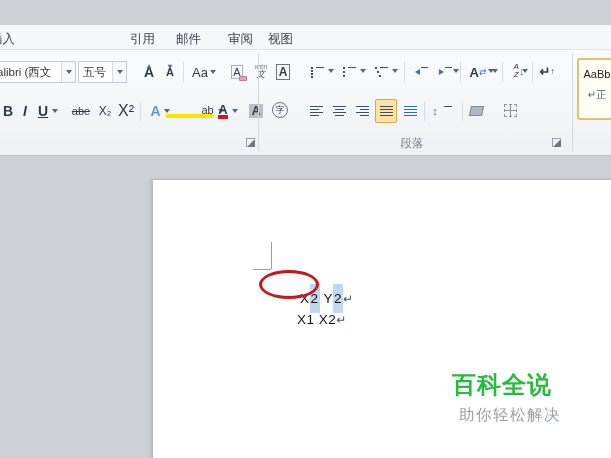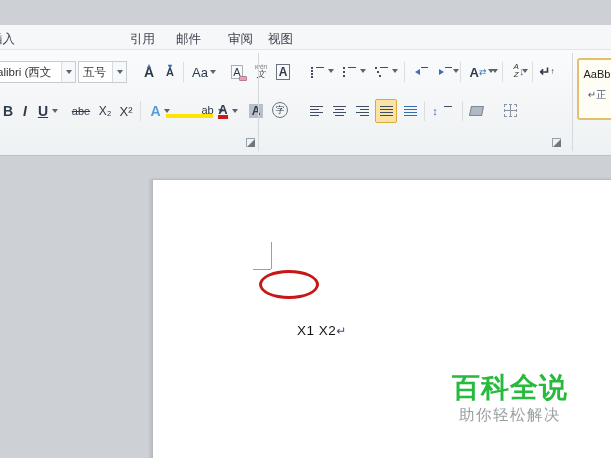--- a/index.html
+++ b/index.html
@@ -84,21 +84,21 @@
   .docarea { position:absolute; left:0; top:157px; width:611px; height:301px; background:#cdd1d6; }
   .page { position:absolute; left:152px; top:22px; width:470px; height:290px; background:#fff;
           border-left:1px solid #b7bbbf; border-top:1px solid #b7bbbf; box-shadow:-2px 0 3px rgba(0,0,0,0.10); }
   .crop-v { position:absolute; left:118px; top:62px; width:1px; height:27px; background:#9aa0a6; }
   .crop-h { position:absolute; left:100px; top:89px; width:18px; height:1px; background:#9aa0a6; }
   .docline { position:absolute; font-size:13.5px; color:#111; white-space:pre; letter-spacing:0.5px; }
   .docline .hl { background:#bfd8f2; padding:7px 1px; }
   .docline .pmark { font-size:12px; color:#41526b; letter-spacing:0; }
   .ellipse { position:absolute; left:106px; top:90px; width:60px; height:29px;
              border:3px solid #c81717; border-radius:50%; }
-  .wm-title { position:absolute; left:299px; top:189px; font-size:28px; font-weight:bold; letter-spacing:1px; white-space:nowrap; }
+  .wm-title { position:absolute; left:299px; top:189px; font-size:24px; font-weight:bold; letter-spacing:1px; white-space:nowrap; }
   .wm-sub { position:absolute; left:306px; top:225px; font-size:15.5px; color:#9aa0a0; letter-spacing:1.5px; white-space:nowrap; }
 </style>
 </head>
 <body>
 
 <div id="app">
 
 
   <div class="tabrow">
     <span class="tab" style="left:-14px">插入</span>
@@ -160,21 +160,21 @@
       <span class="big u-line">U</span>
       <i class="dd" style="margin-left:4px;"></i>
     </div>
     <div class="rbtn" style="left:68px; top:50px; width:26px;">
       <span class="strike">abe</span>
     </div>
     <div class="rbtn" style="left:95px; top:50px; width:20px;">
       <span style="font-size:12px;">X₂</span>
     </div>
     <div class="rbtn" style="left:116px; top:50px; width:20px;">
-      <span style="font-size:13px;">X²</span>
+      <span style="font-size:16px;">X²</span>
     </div>
     <i class="ssep" style="left:140px; top:51px;"></i>
     <div class="rbtn" style="left:145px; top:50px; width:30px;">
       <span class="fx-a">A</span>
       <i class="dd" style="margin-left:3px;"></i>
     </div>
     <div class="rbtn" style="left:178px; top:50px; width:32px;">
       <span style="position:relative; font-size:11px; padding:0 1px 3px;">
         <i style="font-style:normal;margin-left:36px;">ab</i>
         <i class="colorbar" style="background:#ffe400;"></i>
@@ -333,37 +333,41 @@
     </div>
     <i class="dd ddbtn" style="left:488px;"></i>
     <div class="rbtn" style="left:500px; top:49px; width:20px;">
       <span class="gridbox">
           <i class="h"></i>
           <i class="v"></i>
         </span>
     </div>
     <i class="dd ddbtn" style="left:522px;"></i>
 
+    <div class="grp-label" style="left:262px; width:300px;">段落</div>
     <div class="launcher" style="left:552px;">
         <b></b>
       </div>
     <i class="vsep" style="left:572px;"></i>
 
     <div class="style-tile">
       <div class="p1">AaBb</div>
       <div class="p2">↵正</div>
     </div>
   </div>
 
   <div class="docarea">
     <div class="page">
       <i class="crop-v"></i>
       <i class="crop-h"></i>
 
-      <div class="docline" style="left:110px; top:128px;">
+      <div class="docline" style="left:113px; top:96px;">
+        <span>X</span><span class="hl">2</span><span> Y</span><span class="hl">2</span><span class="pmark">↵</span>
+      </div>
+      <div class="docline" style="left:110px; top:117px;">
         <span>X1 X2</span><span class="pmark">↵</span>
       </div>
 
       <i class="ellipse"></i>
 
       <div class="wm-title" style="color: rgb(39, 186, 61);">百科全说</div>
       <div class="wm-sub">助你轻松解决</div>
     </div>
   </div>
 

